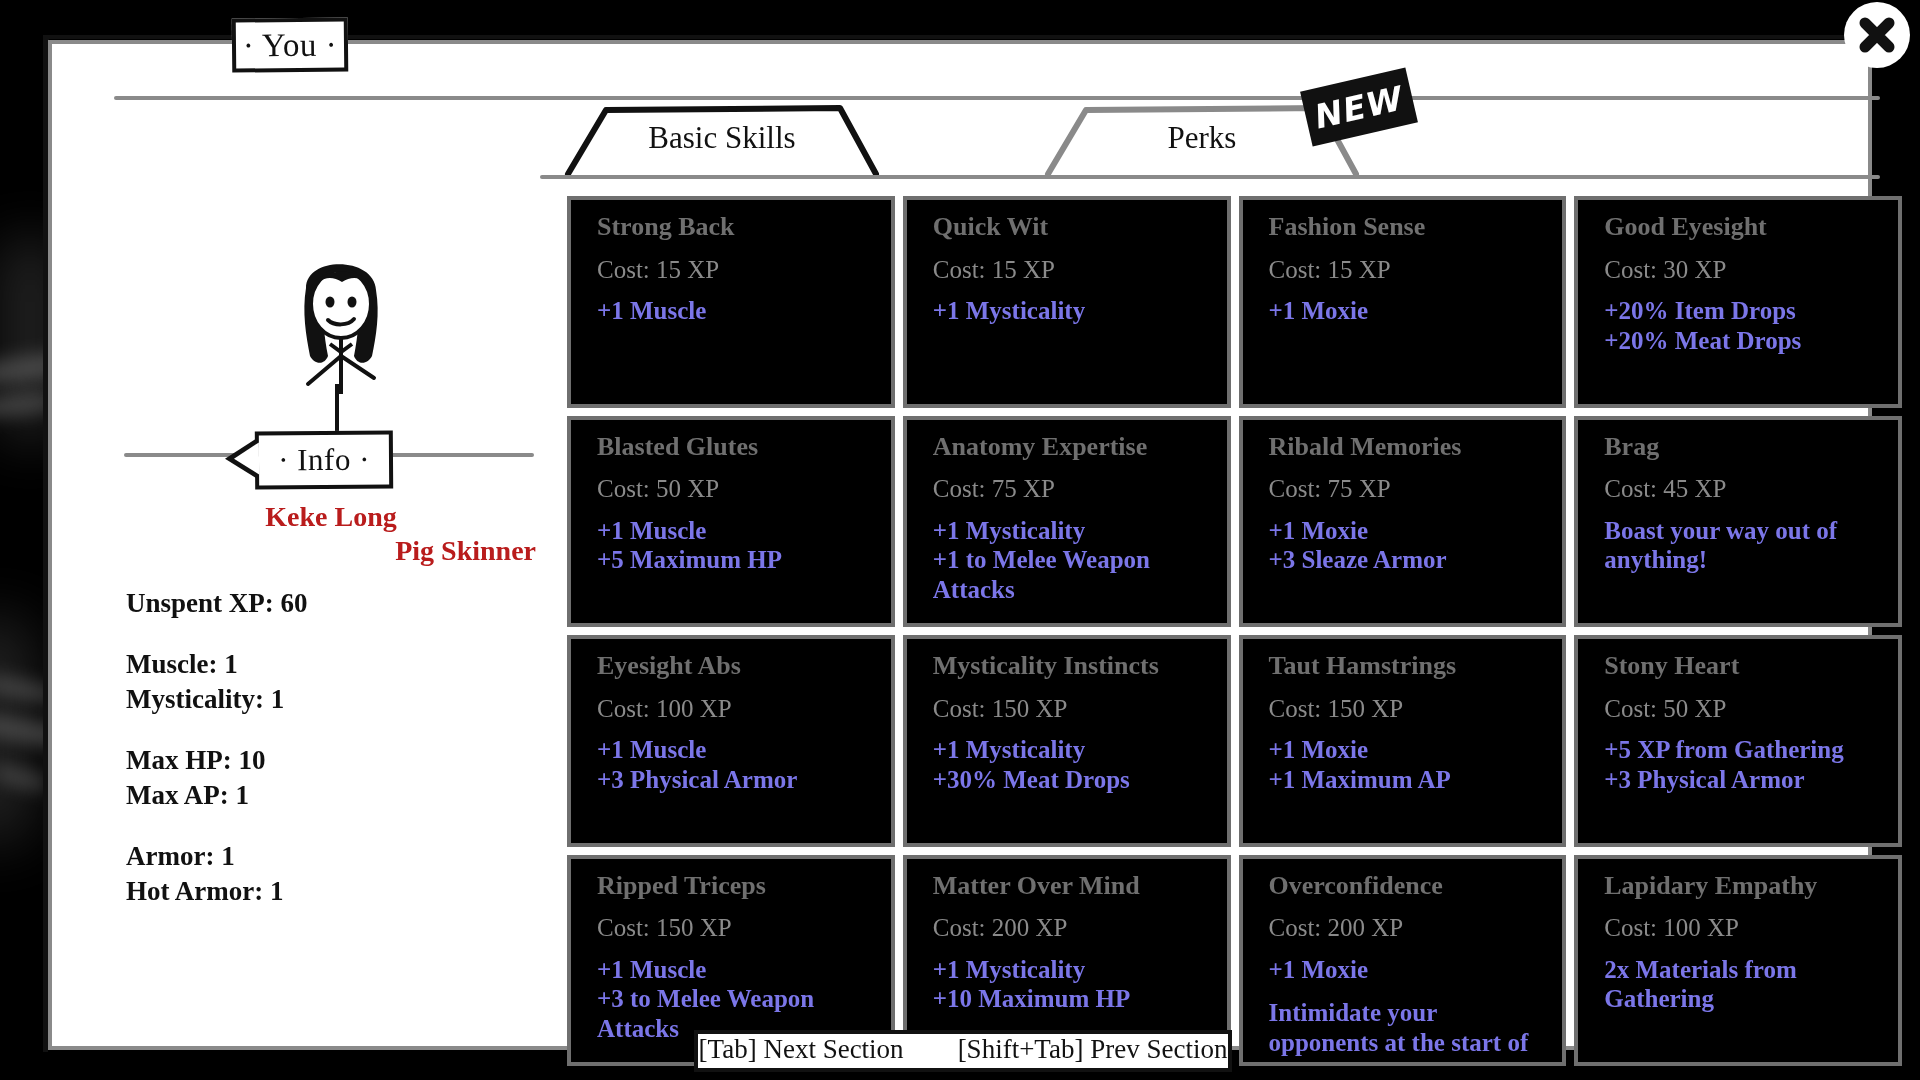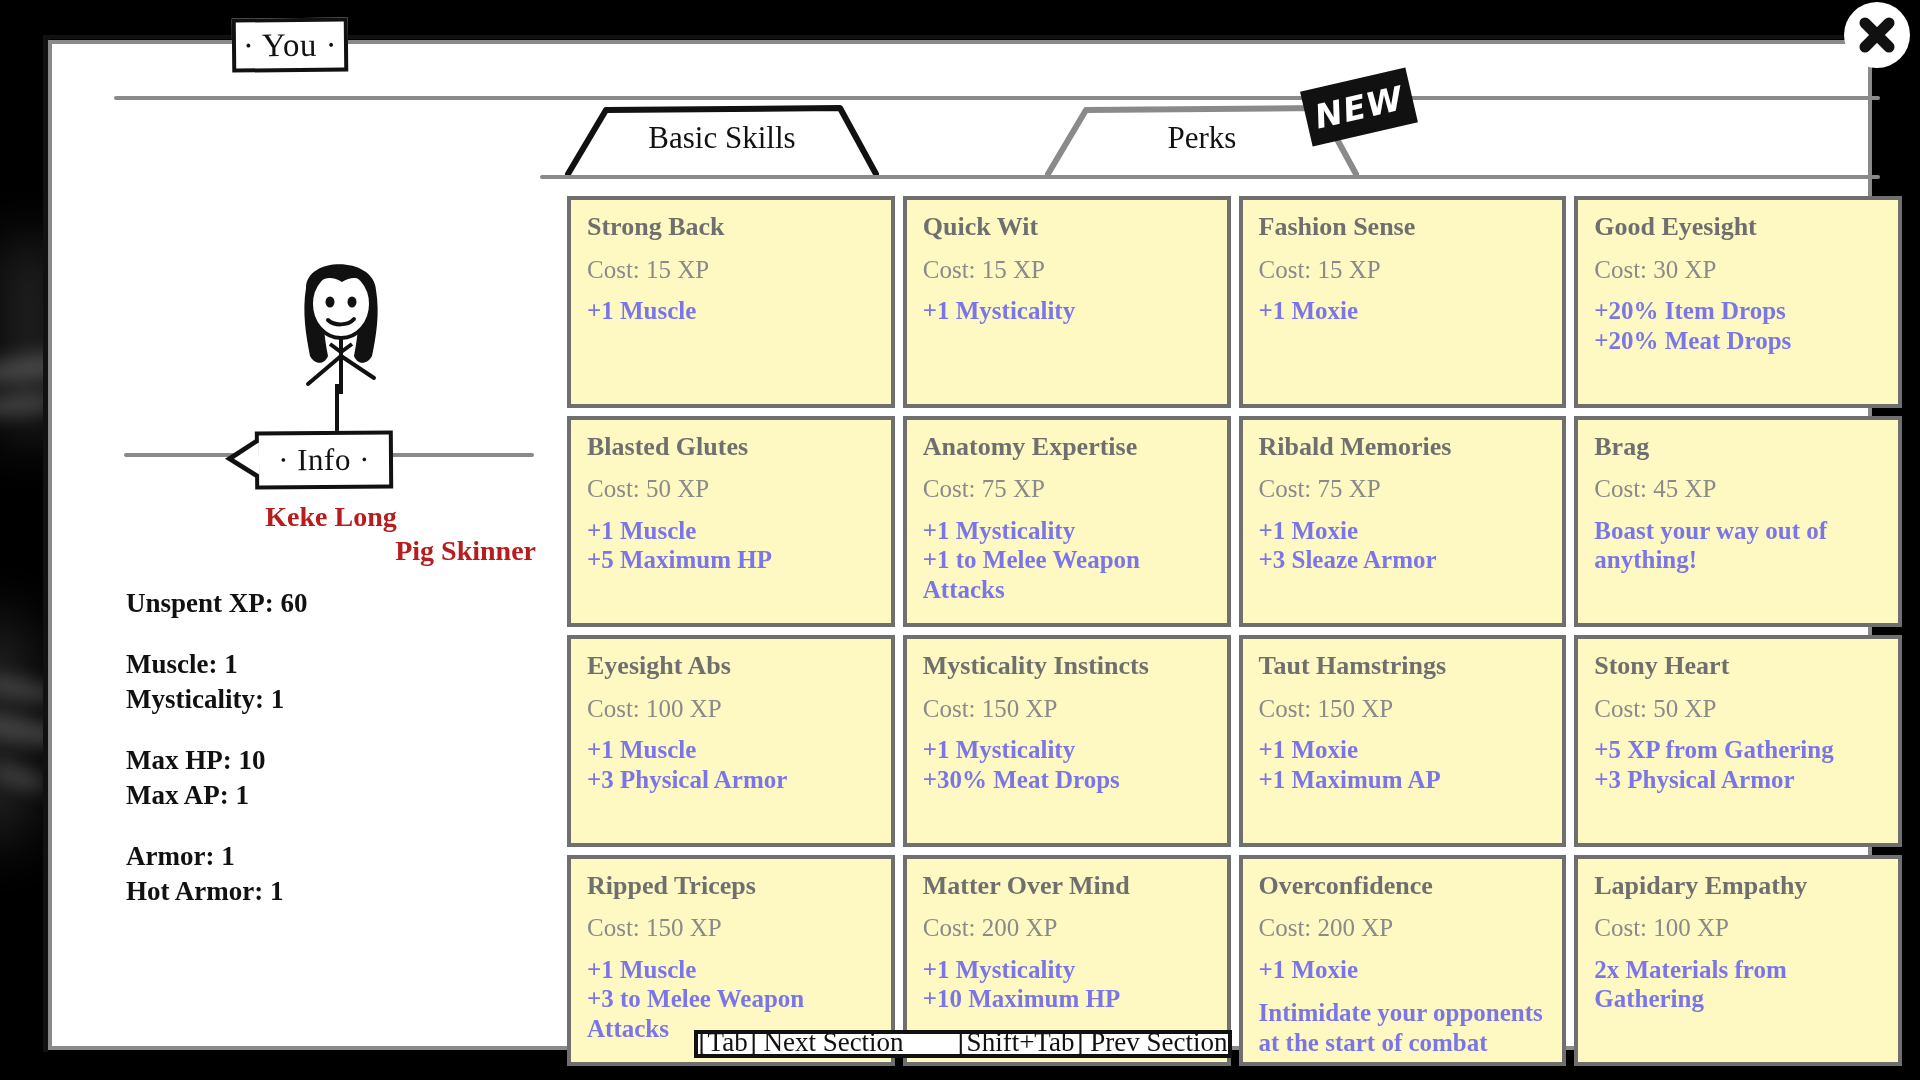--- a/index.html
+++ b/index.html
@@ -94,32 +94,32 @@
     font-family:"DejaVu Sans",sans-serif;letter-spacing:1px;
   }
 
   
   .grid{
     position:absolute;left:515px;top:152px;width:1335px;height:870px;
     display:grid;grid-template-columns:repeat(4,1fr);grid-template-rows:repeat(4,1fr);
     gap:8px 8px;
   }
   .card{
-    border:4px solid #6f6f6f;background:#fef9c3;box-sizing:border-box;
-    padding:12px 14px 8px 16px;overflow:hidden;
+    border:4px solid #6f6f6f;background:#000000;box-sizing:border-box;
+    padding:12px 14px 8px 26px;overflow:hidden;
   }
   .card .title{font-size:26px;font-weight:bold;color:#6f6f6f;line-height:1.18;margin-bottom:12px;}
   .card .cost{font-size:25px;color:#8a8a8a;line-height:1.18;margin-bottom:12px;}
   .card .fx{font-size:25px;font-weight:bold;color:#7b76e8;line-height:1.18;}
   .card .fx .ln{display:block;}
   .card .fx .gap{display:block;height:14px;}
 
   
   .hintbar{
-    position:absolute;left:694px;top:1030px;width:538px;height:28px;
+    position:absolute;left:694px;top:1030px;width:538px;height:42px;
     background:#fff;border:4px solid #111;box-sizing:border-box;
     display:flex;align-items:center;justify-content:center;gap:54px;
     font-size:27px;color:#111;white-space:nowrap;
   }
   .hintbar .hl{position:relative;top:-2px;}
 
   
   .close{
     position:absolute;right:10px;top:2px;width:66px;height:66px;border-radius:50%;
     background:#fff;display:flex;align-items:center;justify-content:center;cursor:pointer;

